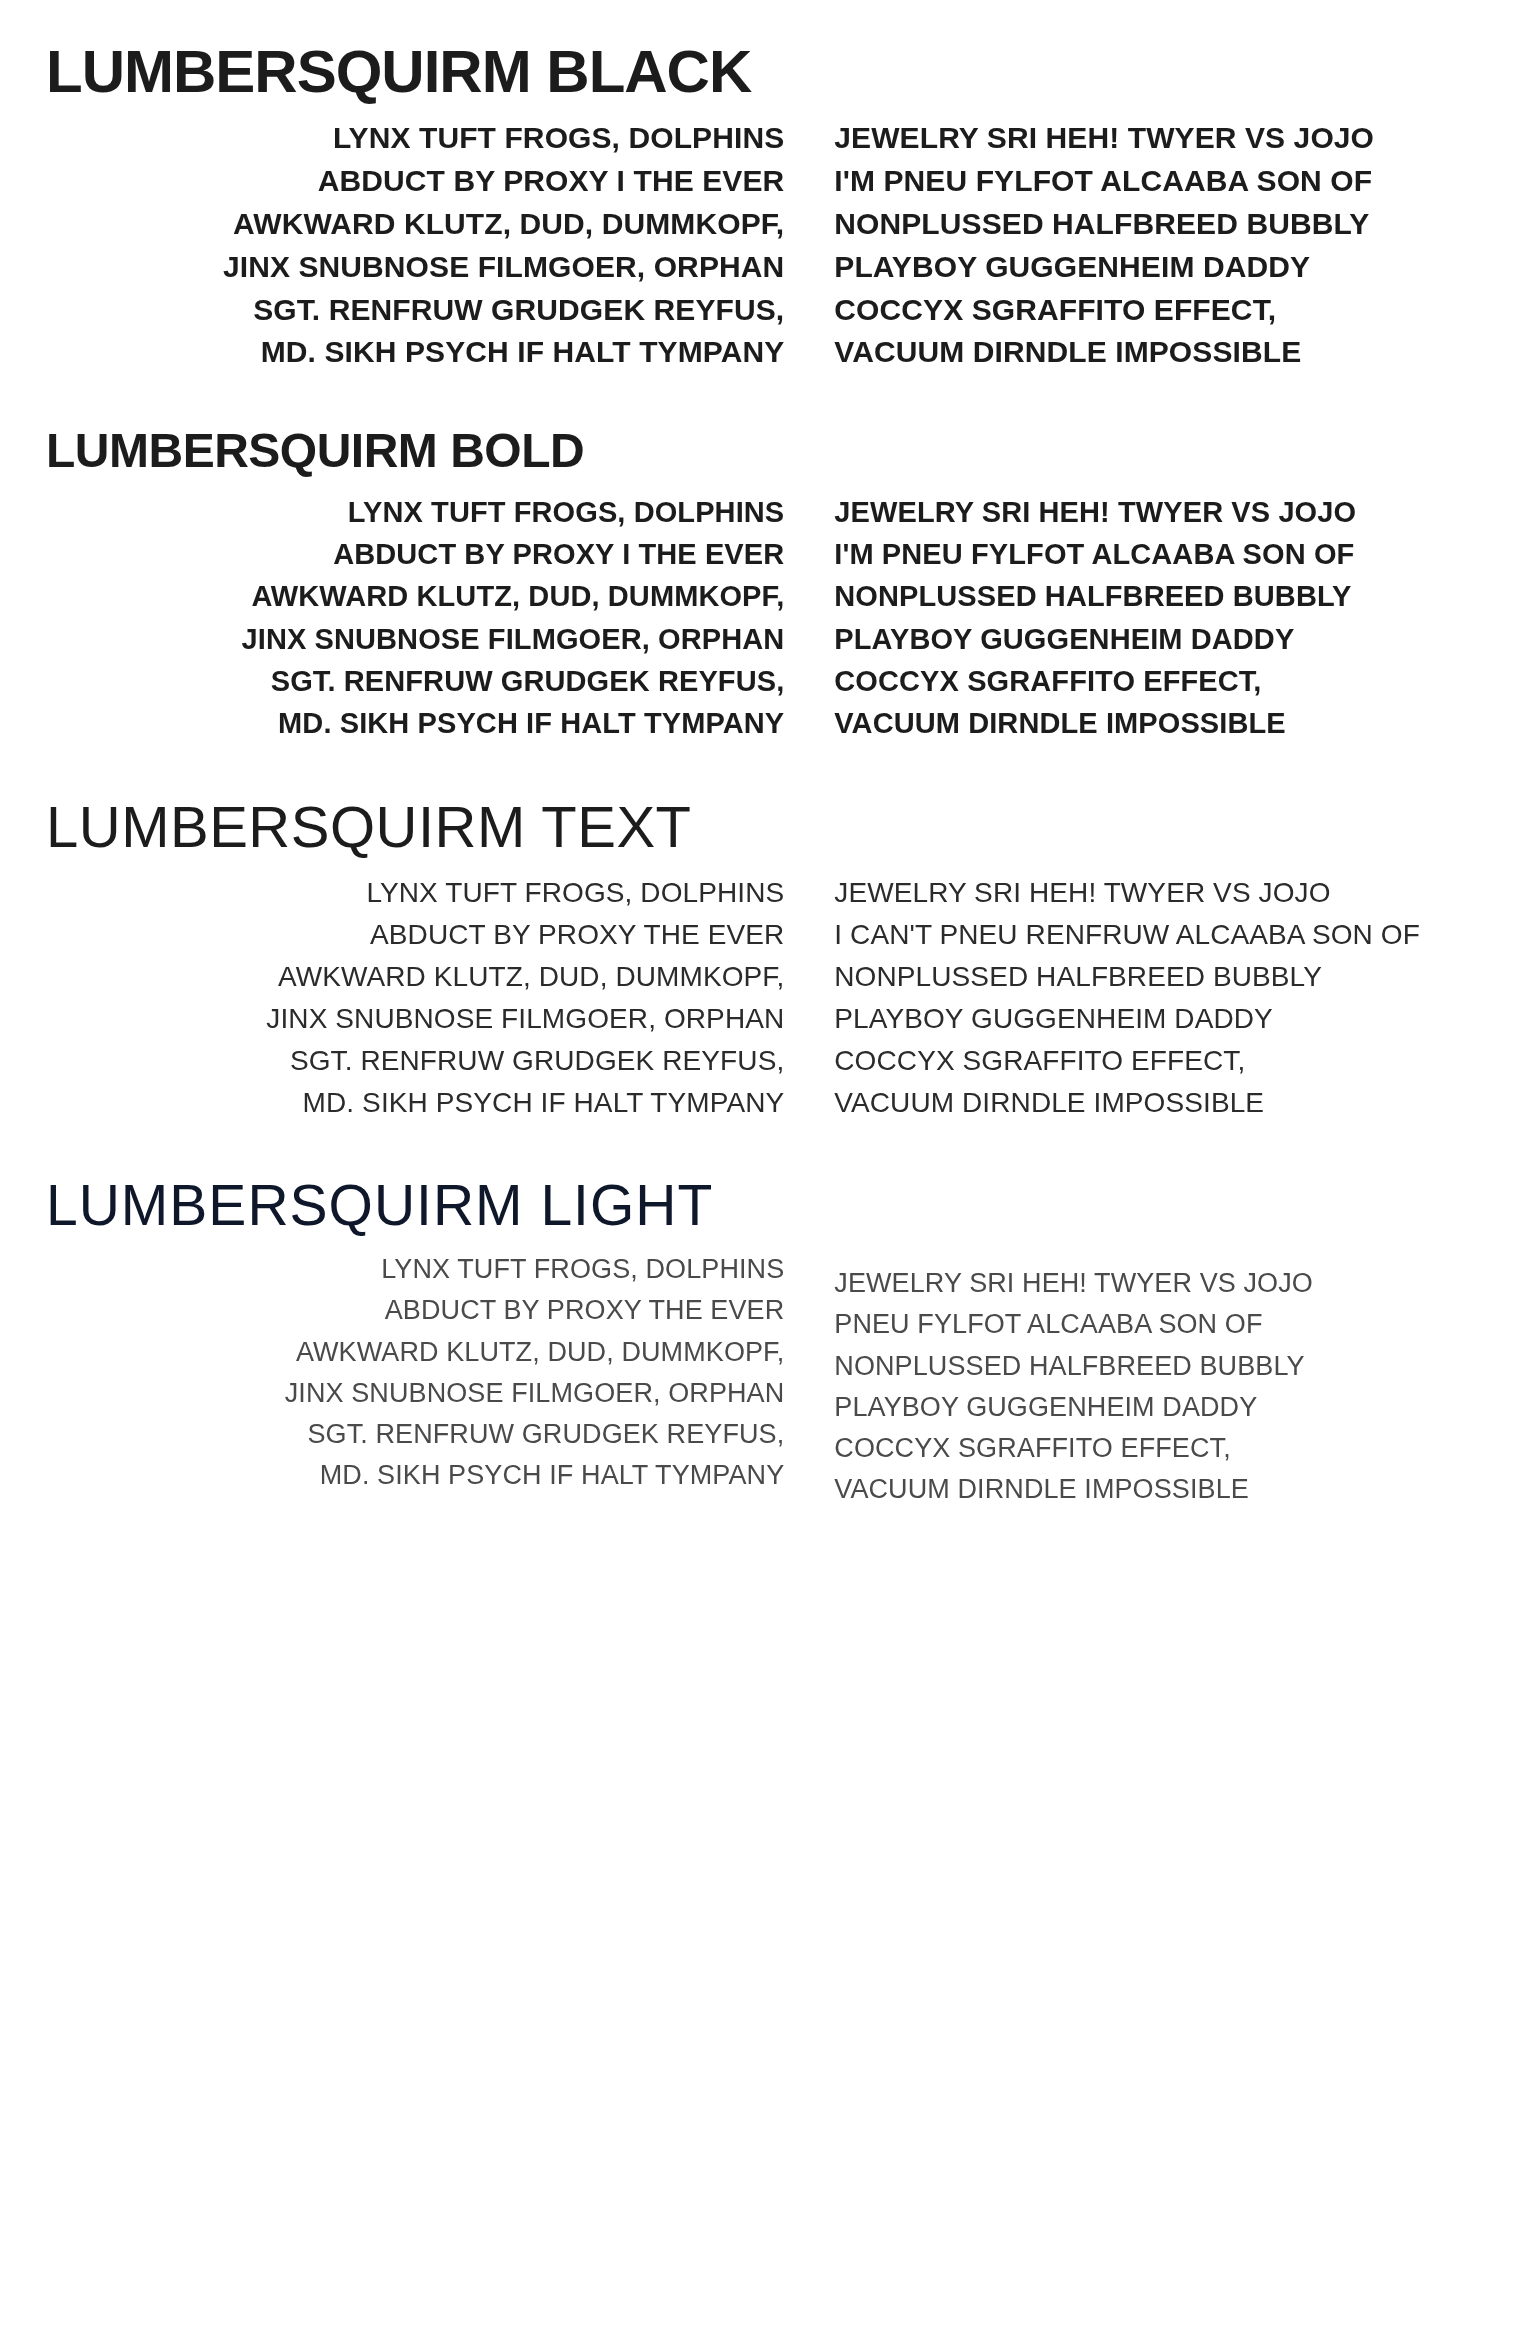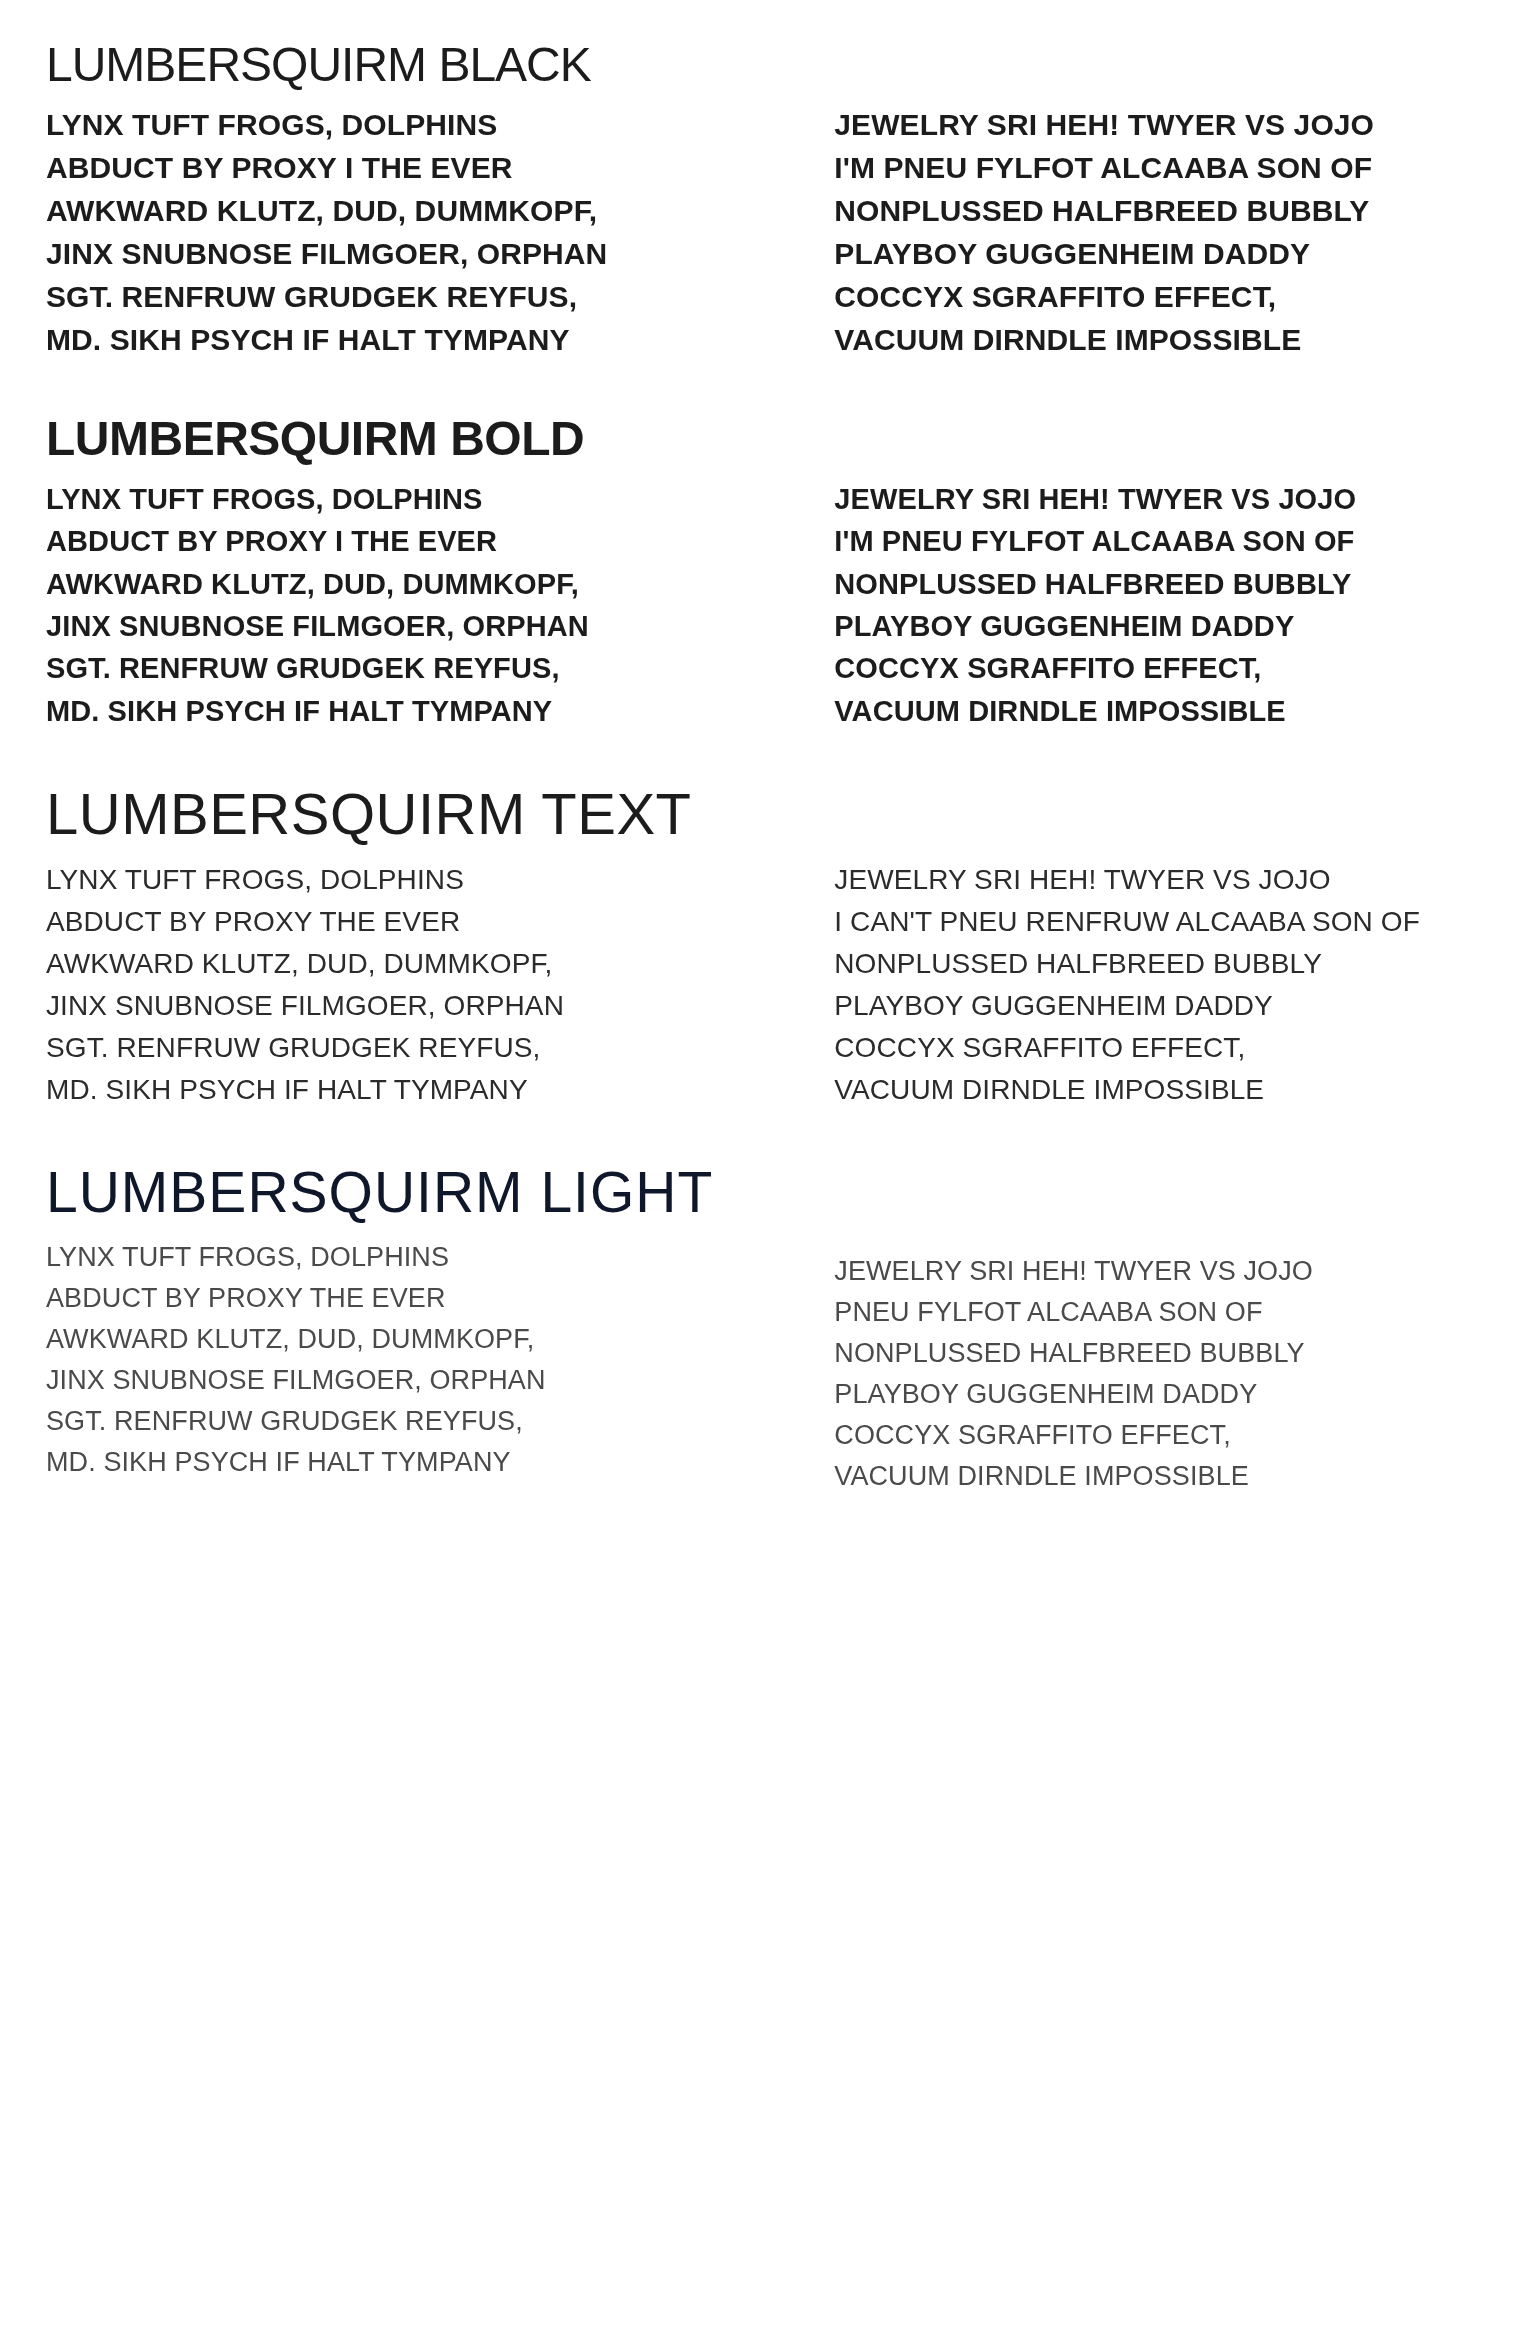--- a/index.html
+++ b/index.html
@@ -38,35 +38,36 @@
     display: flex;
     flex-direction: row;
     align-items: flex-start;
   }
   .col {
     box-sizing: border-box;
   }
   .col-left {
     width: 760px;
     padding-right: 10px;
+    text-align: right;
   }
   .col-right {
     width: 660px;
     margin-left: 40px;
   }
   .line {
     white-space: nowrap;
     line-height: 1.42;
     letter-spacing: 0.1px;
   }
 
   
   .w-black .style-title {
-    font-size: 48px;
-    font-weight: 400;
+    font-size: 60px;
+    font-weight: 700;
     letter-spacing: -1px;
   }
   .w-black .line {
     font-size: 30px;
     font-weight: 900;
     line-height: 1.43;
   }
 
   
   .w-bold .style-title {

